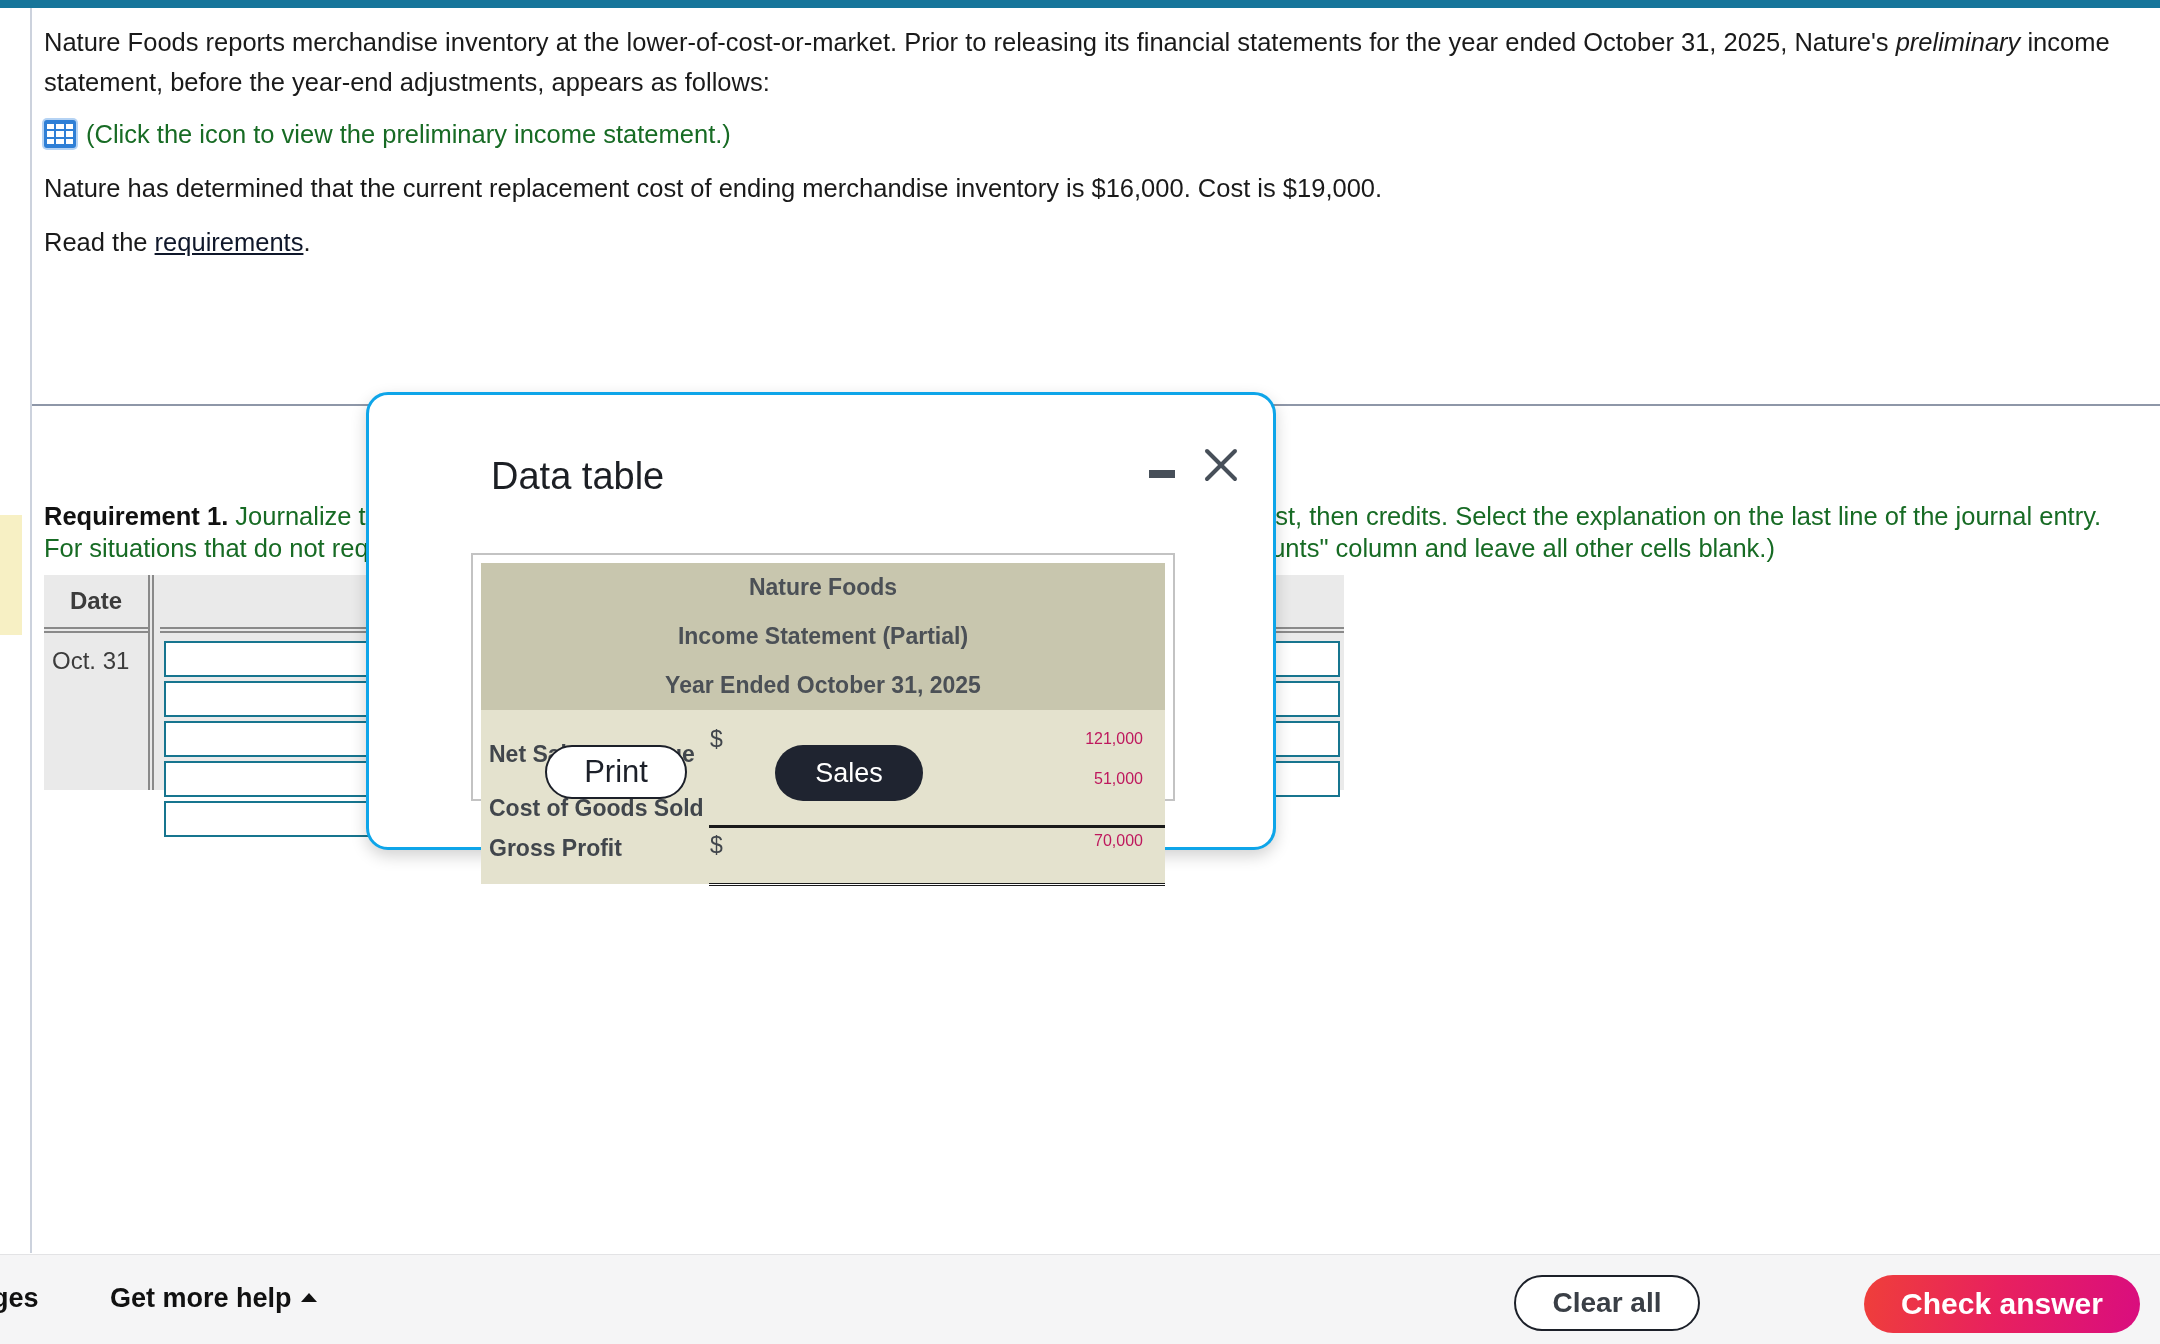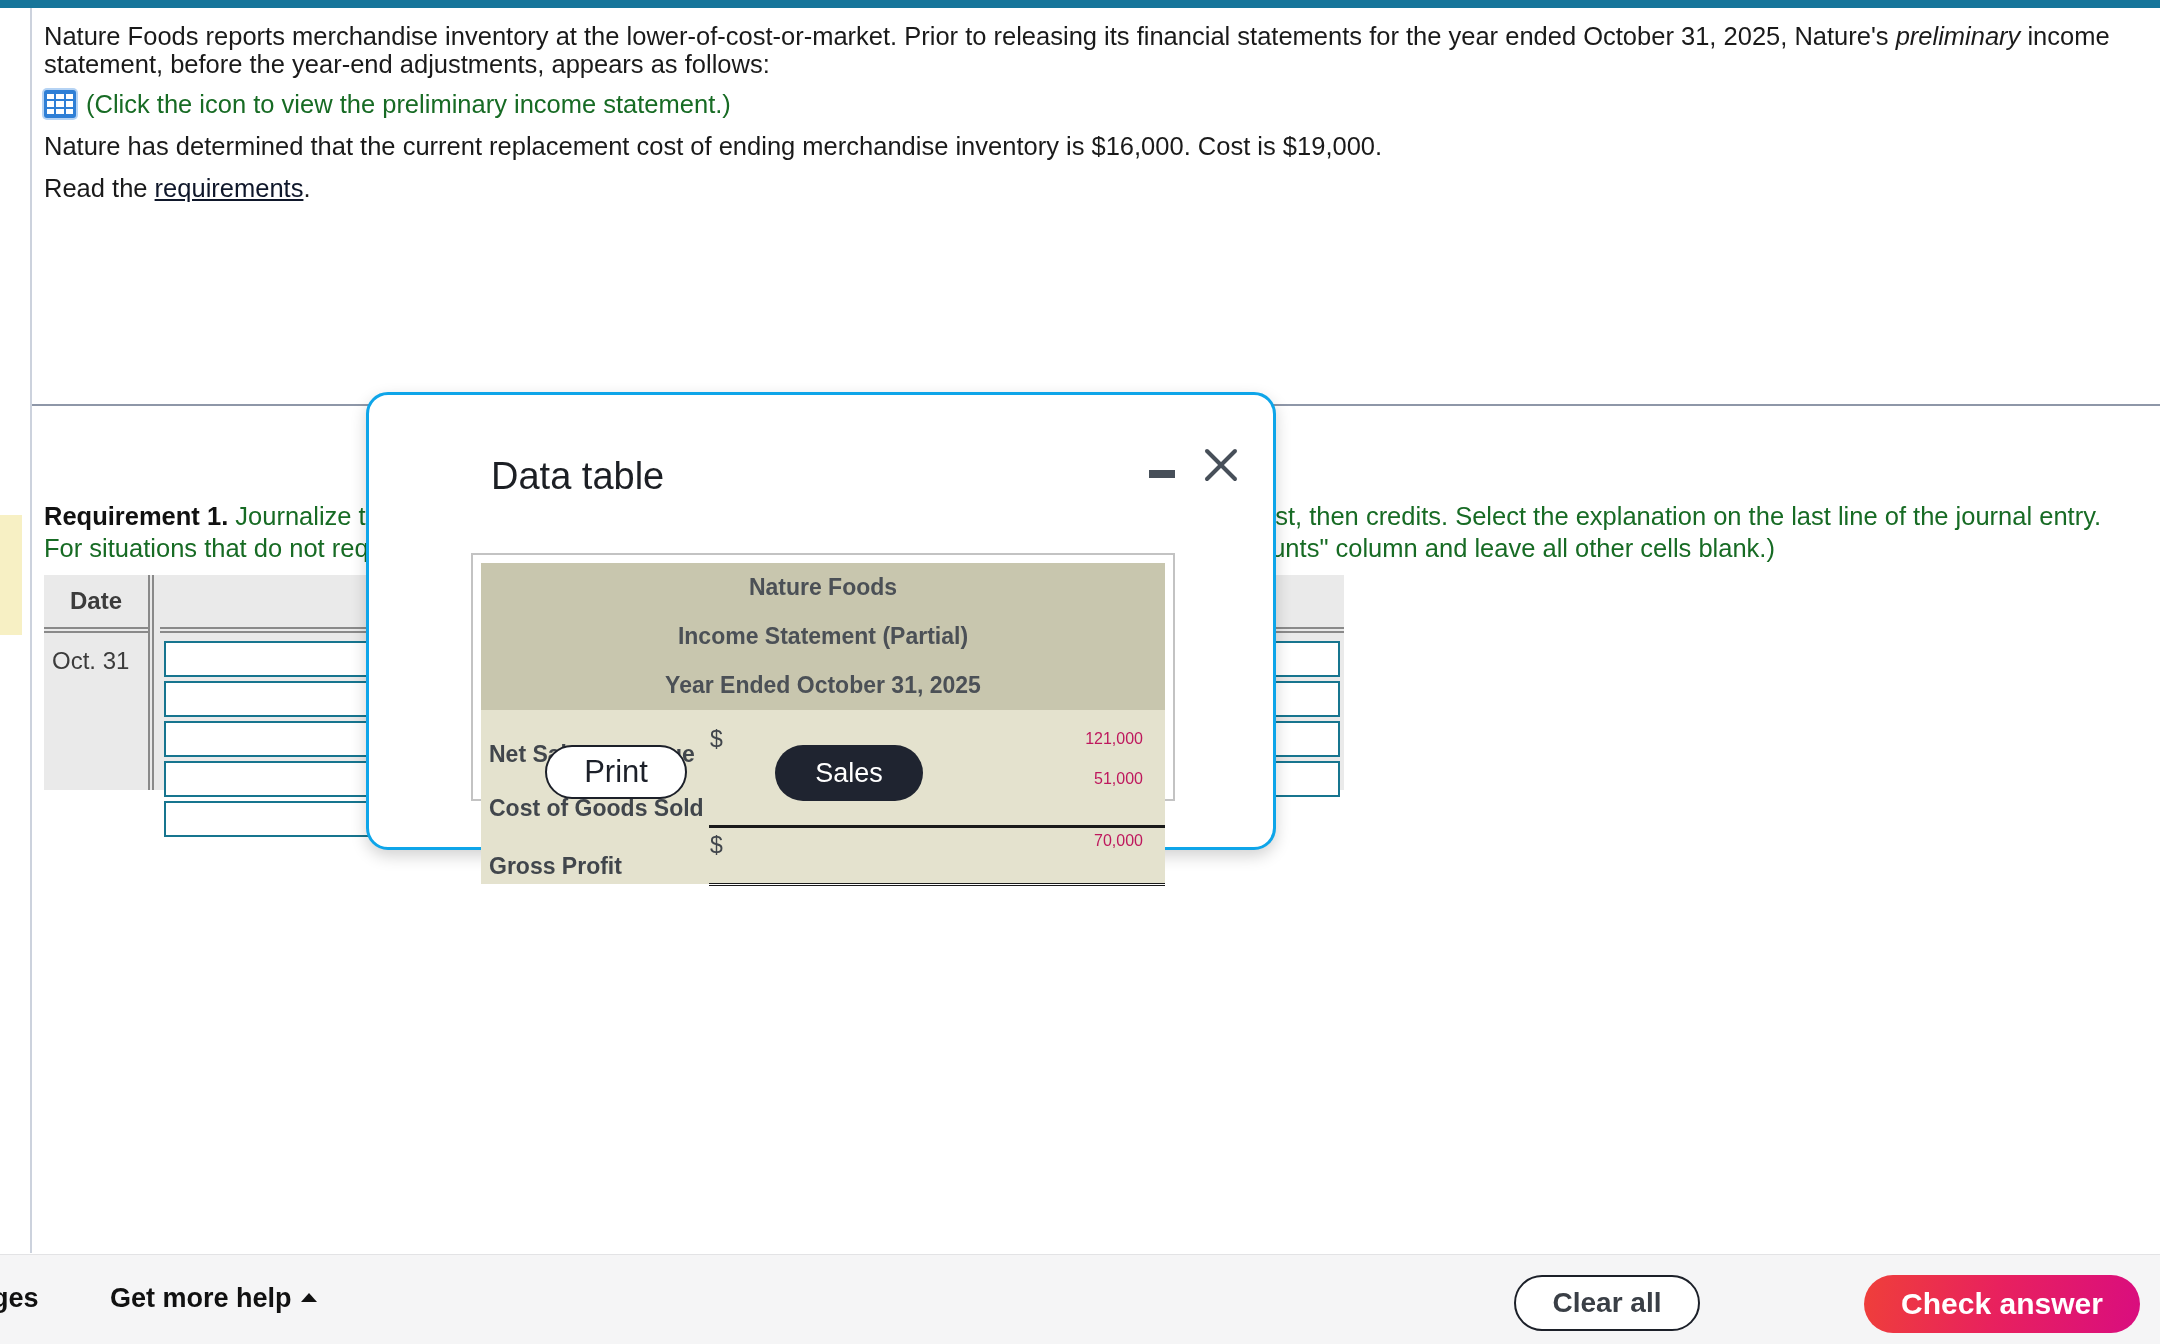--- a/index.html
+++ b/index.html
@@ -25,21 +25,21 @@
     background: #ccd2dd;
   }
   .yellow-strip {
     position: absolute; left: 0px; top: 515px; width: 22px; height: 120px;
     background: #f7f0c4;
   }
 
   
   .stmt {
     position: absolute; left: 44px; top: 22px; width: 2090px;
-    font-size: 25.5px; line-height: 28px; color: #1a1a1a;
+    font-size: 25.5px; line-height: 40px; color: #1a1a1a;
   }
   .stmt p { margin: 0 0 0 0; }
   .stmt .para-gap { margin-top: 14px; }
   .stmt em { font-style: italic; }
 
   .icon-line { display: flex; align-items: center; gap: 10px; margin-top: 12px; }
   .grid-icon {
     width: 32px; height: 28px; flex: 0 0 auto;
     background: #2f7fd6;
     border-radius: 3px;
@@ -165,21 +165,21 @@
     font-size: 16px; color: #be185d;
     text-align: right; width: 148px; padding-right: 22px;
     vertical-align: middle;
   }
   .row-net td { height: 50px; vertical-align: middle; }
   .row-cogs td.lbl { vertical-align: bottom; padding-bottom: 4px; }
   .row-cogs td.cur, .row-cogs td.amt {
     vertical-align: top; padding-top: 2px;
     border-bottom: 3px solid #1a1a1a;
   }
-  .row-gp td.lbl { vertical-align: bottom; padding-bottom: 4px; }
+  .row-gp td.lbl { vertical-align: bottom; padding-bottom: 22px; }
   .row-gp td.cur, .row-gp td.amt {
     vertical-align: top; padding-top: 4px;
     border-bottom: 3px double #1a1a1a;
   }
 
   
   .btn-print {
     position: absolute; left: 176px; top: 350px;
     width: 142px; height: 54px;
     border: 2.5px solid #1c2029; border-radius: 28px;

